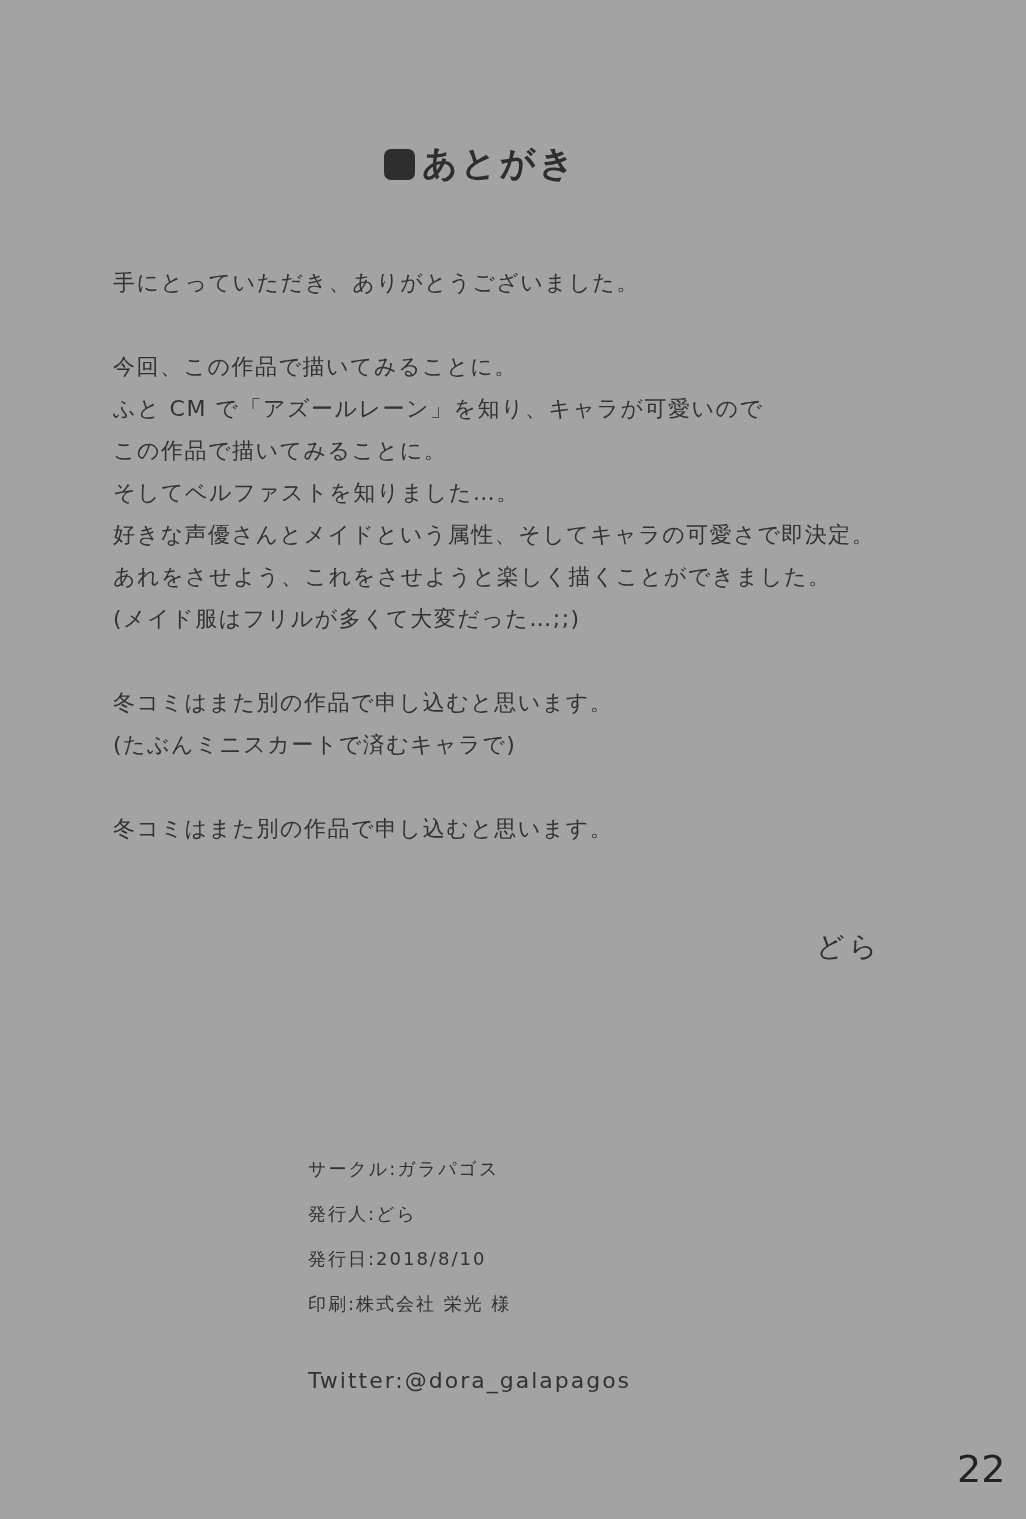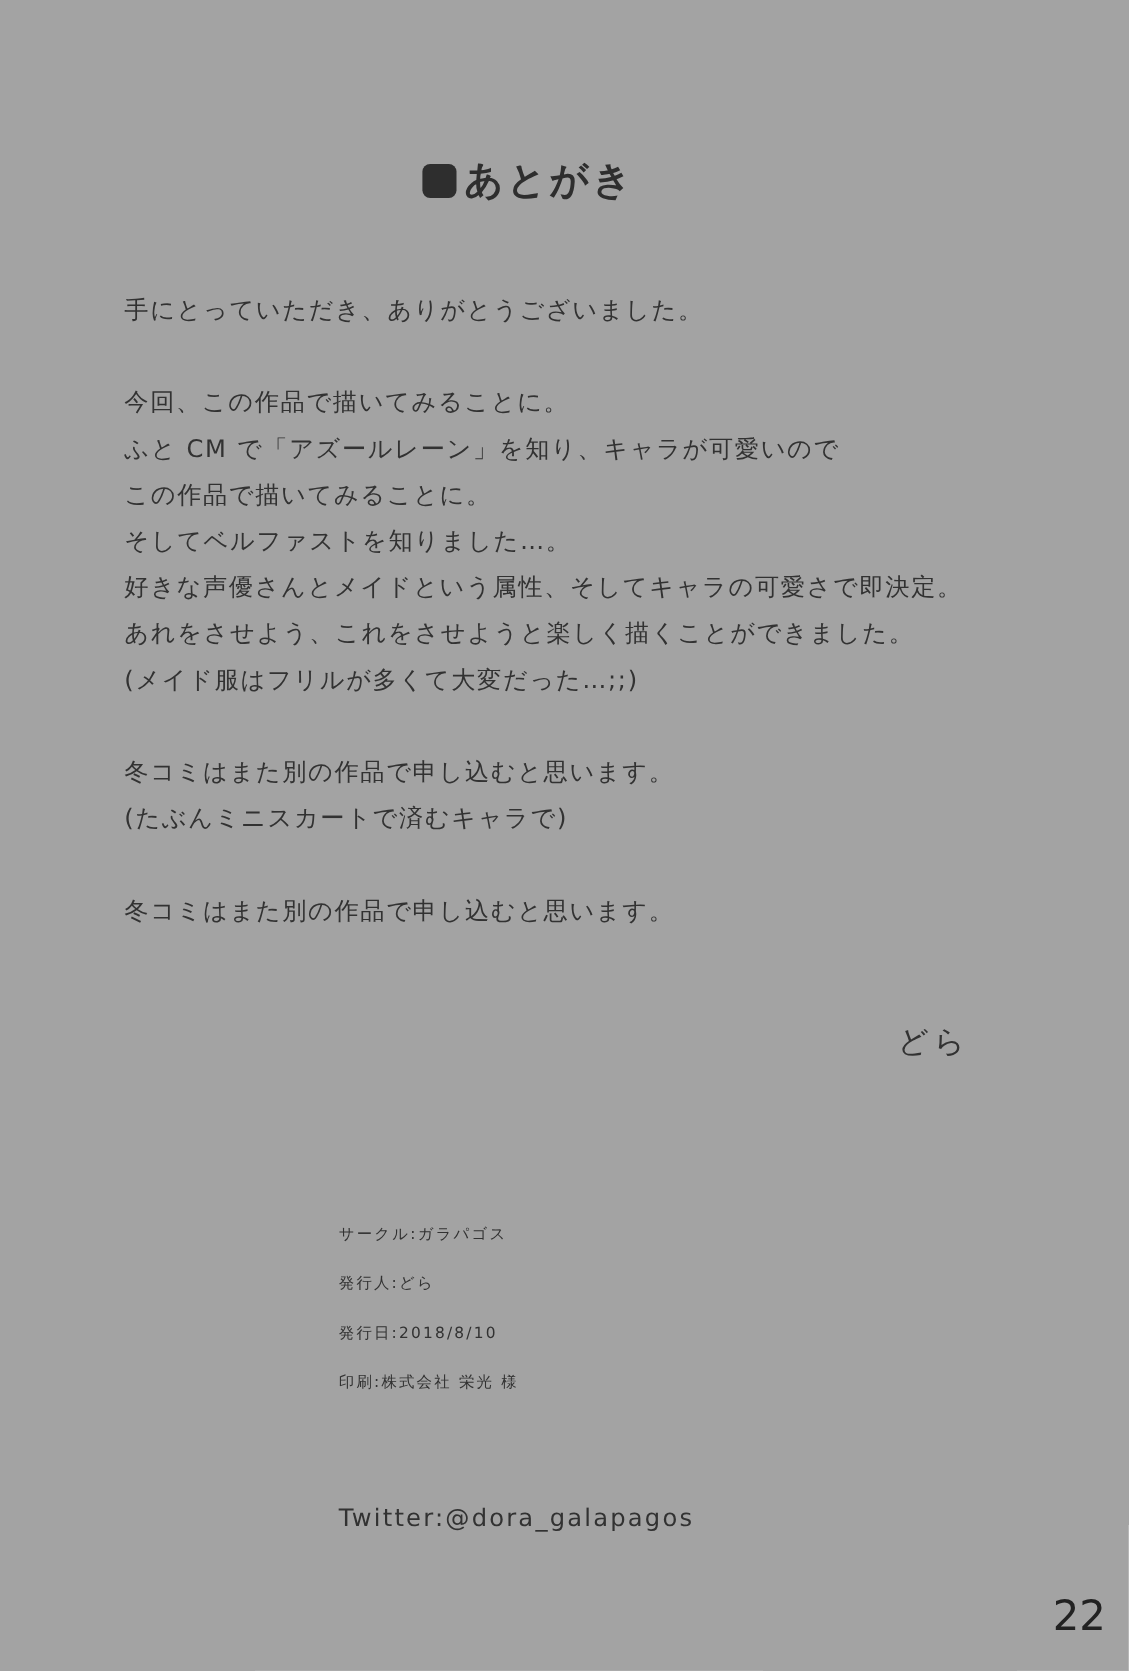--- a/index.html
+++ b/index.html
@@ -60,22 +60,22 @@
   .signature {
     position: absolute;
     left: 816px;
     top: 928px;
     font-size: 28px;
     letter-spacing: 4px;
   }
   .colophon {
     position: absolute;
     left: 308px;
-    top: 1100px;
-    font-size: 14px;
+    top: 1146px;
+    font-size: 18px;
     line-height: 45px;
     letter-spacing: 2px;
     white-space: nowrap;
   }
   .twitter-line {
     position: absolute;
     left: 308px;
     top: 1368px;
     font-size: 22px;
     letter-spacing: 2px;

